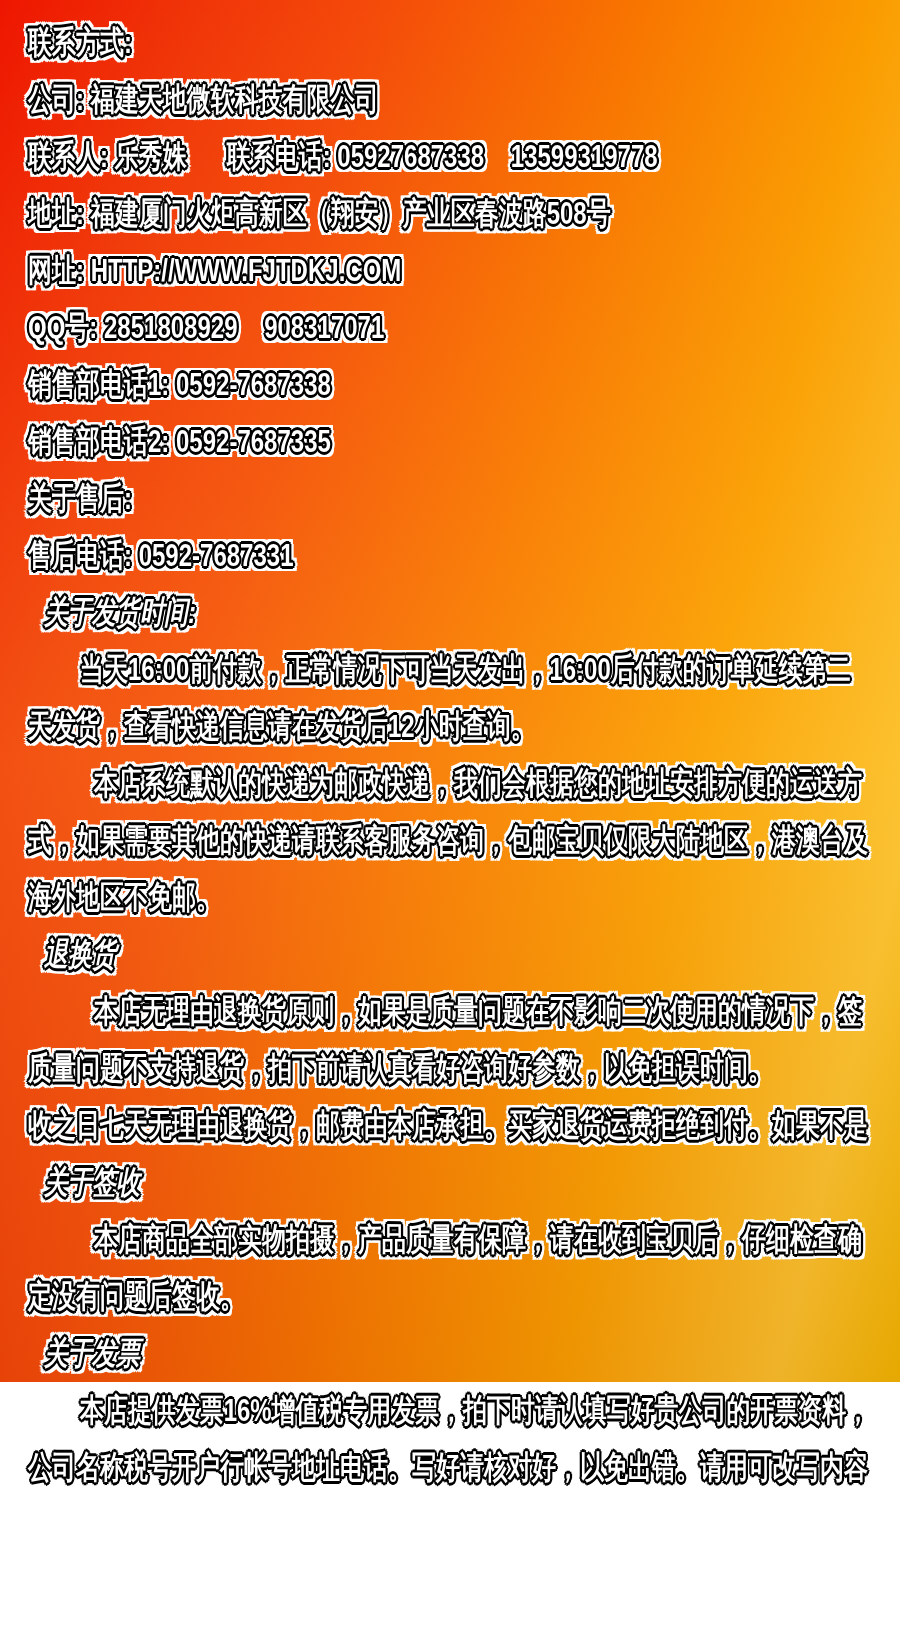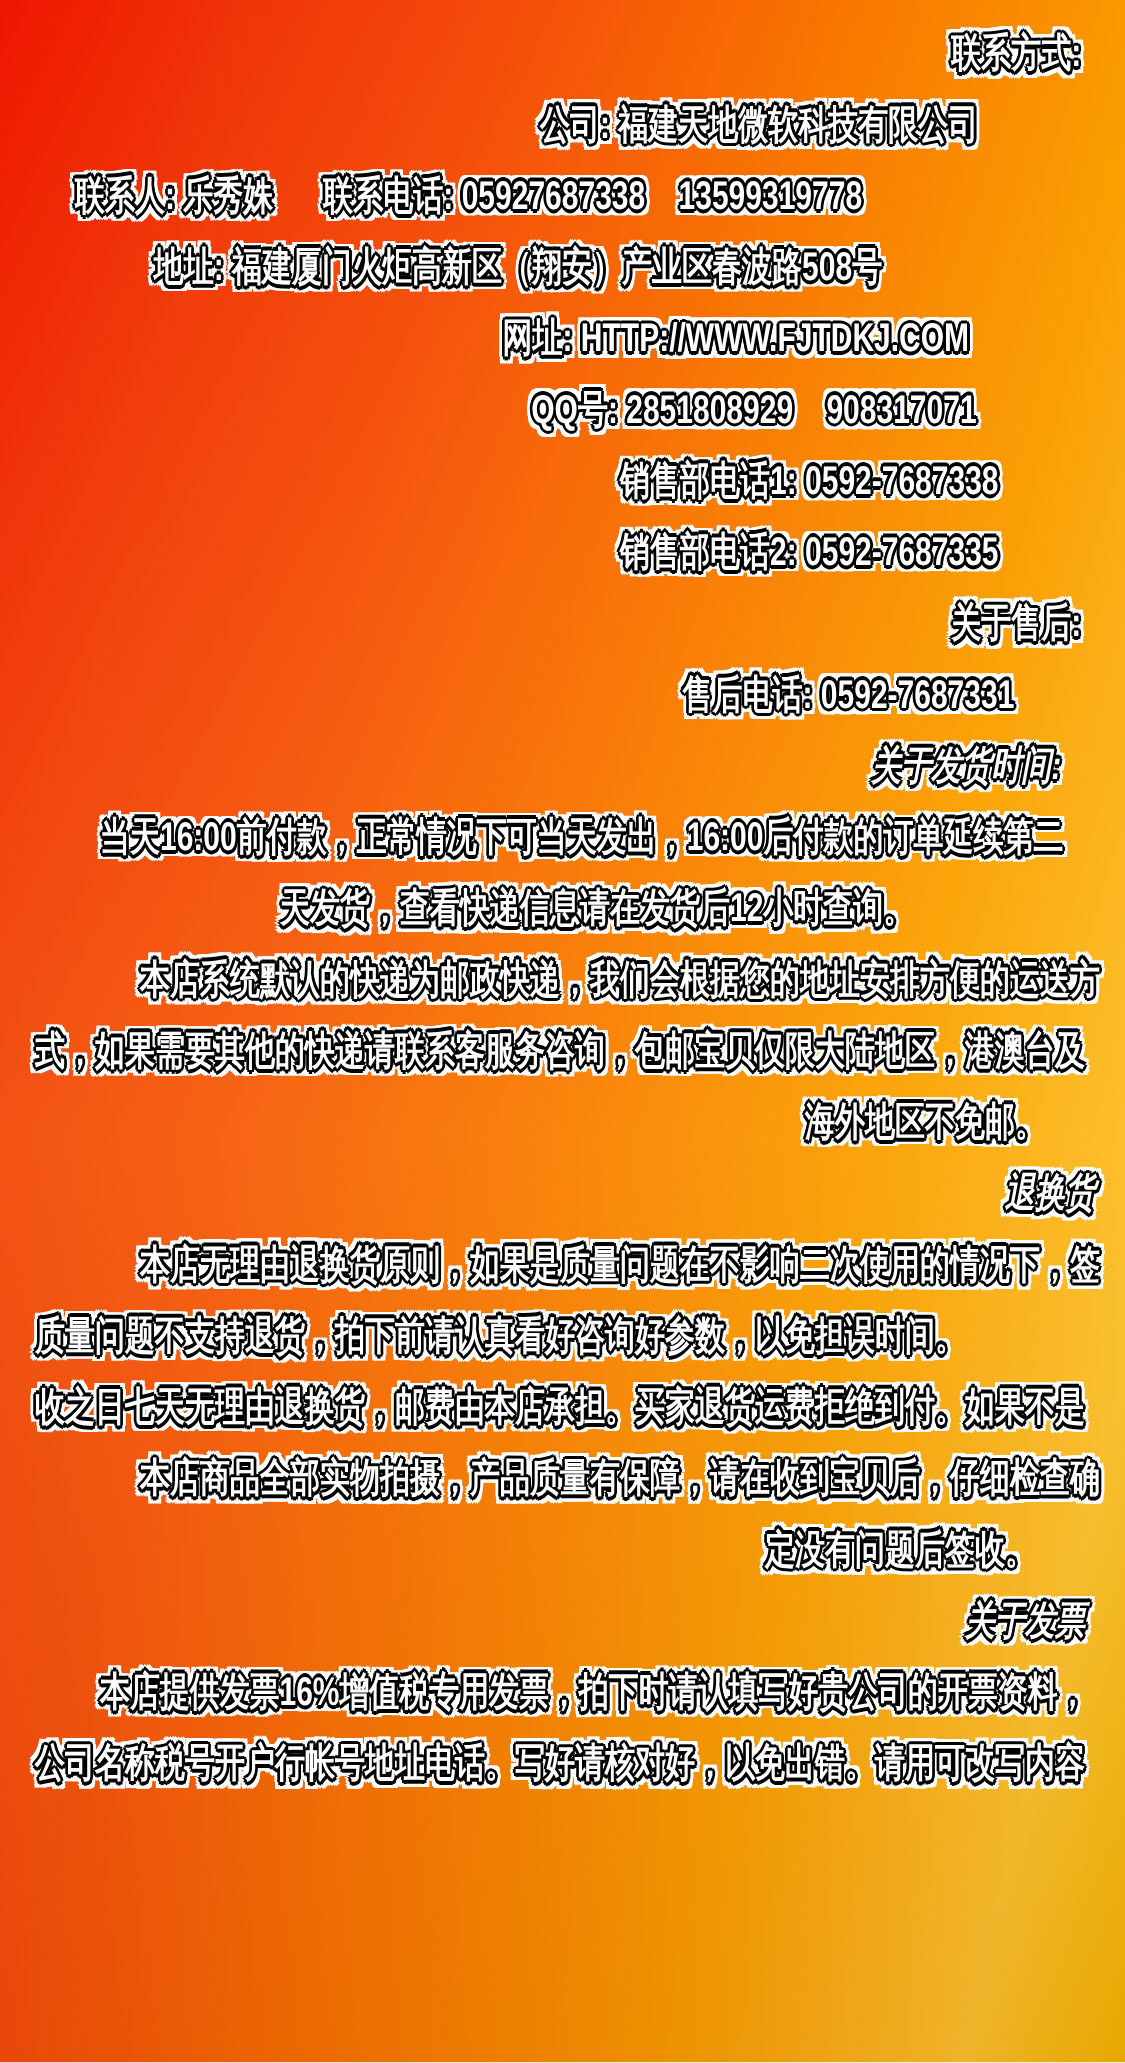--- a/index.html
+++ b/index.html
@@ -2,27 +2,26 @@
 <html><head>
 <meta charset="utf-8">
 <style>
   html, body { margin: 0; padding: 0; }
   body {
     width: 900px; height: 1650px; overflow: hidden;
     font-family: "Liberation Sans", sans-serif;
   }
   .poster {
     position: relative;
-    width: 900px; height: 1650px;
+    width: 900px; height: 1382px;
     box-sizing: border-box;
     padding: 14px 0 0 28px;
     background:
       linear-gradient(to bottom, rgba(255,255,255,0) 0%, rgba(255,215,70,0.18) 55%, rgba(120,60,0,0.10) 100%),
       linear-gradient(103deg, #ee1600 0%, #f03508 16%, #f4490a 30%, #f87400 52%, #fa9c00 72%, #fcc02e 90%, #f2b400 100%);
-    text-align: right;
   }
   .line {
     height: 57px;
     line-height: 57px;
     white-space: pre;
   }
   .txt {
     display: inline-block;
     transform-origin: 0 50%;
     font-weight: bold;
@@ -33,21 +32,21 @@
     text-shadow:
       -3px 0 0 #000, 3px 0 0 #000, 0 -3px 0 #000, 0 3px 0 #000,
       -2px -2px 0 #000, 2px -2px 0 #000, -2px 2px 0 #000, 2px 2px 0 #000,
       -6px 0 0 #fff, 6px 0 0 #fff, 0 -5px 0 #fff, 0 5px 0 #fff,
       -5px -3px 0 #fff, 5px -3px 0 #fff, -5px 3px 0 #fff, 5px 3px 0 #fff,
       -3px -5px 0 #fff, 3px -5px 0 #fff, -3px 5px 0 #fff, 3px 5px 0 #fff,
       -5px -5px 0 #fff, 5px -5px 0 #fff, -5px 5px 0 #fff, 5px 5px 0 #fff;
   }
   .indent-base    { margin-left: 0; }
   .indent-head    { margin-left: 16px; font-style: italic; }
-  .indent-para    { margin-left: 84px; }
+  .indent-para    { margin-left: 66px; }
   .indent-para-lg { margin-left: 52px; }
 </style>
 </head>
 <body>
 
 <div class="poster">
   <div id="lines">
       <div class="line indent-base"><span class="txt" style="transform: scaleX(0.75);">联系方式:</span></div>
       <div class="line indent-base"><span class="txt" style="transform: scaleX(0.75);">公司: 福建天地微软科技有限公司</span></div>
       <div class="line indent-base"><span class="txt" style="transform: scaleX(0.75);">联系人: 乐秀姝      联系电话: 05927687338    13599319778</span></div>
@@ -61,19 +60,20 @@
       <div class="line indent-head"><span class="txt" style="transform: scaleX(0.75);">关于发货时间:</span></div>
       <div class="line indent-para-lg"><span class="txt" style="transform: scaleX(0.75);">当天16:00前付款，正常情况下可当天发出，16:00后付款的订单延续第二</span></div>
       <div class="line indent-base"><span class="txt" style="transform: scaleX(0.75);">天发货，查看快递信息请在发货后12小时查询。</span></div>
       <div class="line indent-para"><span class="txt" style="transform: scaleX(0.75);">本店系统默认的快递为邮政快递，我们会根据您的地址安排方便的运送方</span></div>
       <div class="line indent-base"><span class="txt" style="transform: scaleX(0.75);">式，如果需要其他的快递请联系客服务咨询，包邮宝贝仅限大陆地区，港澳台及</span></div>
       <div class="line indent-base"><span class="txt" style="transform: scaleX(0.75);">海外地区不免邮。</span></div>
       <div class="line indent-head"><span class="txt" style="transform: scaleX(0.75);">退换货</span></div>
       <div class="line indent-para"><span class="txt" style="transform: scaleX(0.75);">本店无理由退换货原则，如果是质量问题在不影响二次使用的情况下，签</span></div>
       <div class="line indent-base"><span class="txt" style="transform: scaleX(0.75);">质量问题不支持退货，拍下前请认真看好咨询好参数，以免担误时间。</span></div>
       <div class="line indent-base"><span class="txt" style="transform: scaleX(0.75);">收之日七天无理由退换货，邮费由本店承担。买家退货运费拒绝到付。如果不是</span></div>
+      <div class="line indent-head"><span class="txt" style="transform: scaleX(0.75);">关于签收</span></div>
       <div class="line indent-para"><span class="txt" style="transform: scaleX(0.75);">本店商品全部实物拍摄，产品质量有保障，请在收到宝贝后，仔细检查确</span></div>
       <div class="line indent-base"><span class="txt" style="transform: scaleX(0.75);">定没有问题后签收。</span></div>
       <div class="line indent-head"><span class="txt" style="transform: scaleX(0.75);">关于发票</span></div>
       <div class="line indent-para-lg"><span class="txt" style="transform: scaleX(0.748106);">本店提供发票16%增值税专用发票，拍下时请认填写好贵公司的开票资料，</span></div>
       <div class="line indent-base"><span class="txt" style="transform: scaleX(0.75);">公司名称税号开户行帐号地址电话。写好请核对好，以免出错。请用可改写内容</span></div>
     </div>
 </div>
 
 </body></html>

